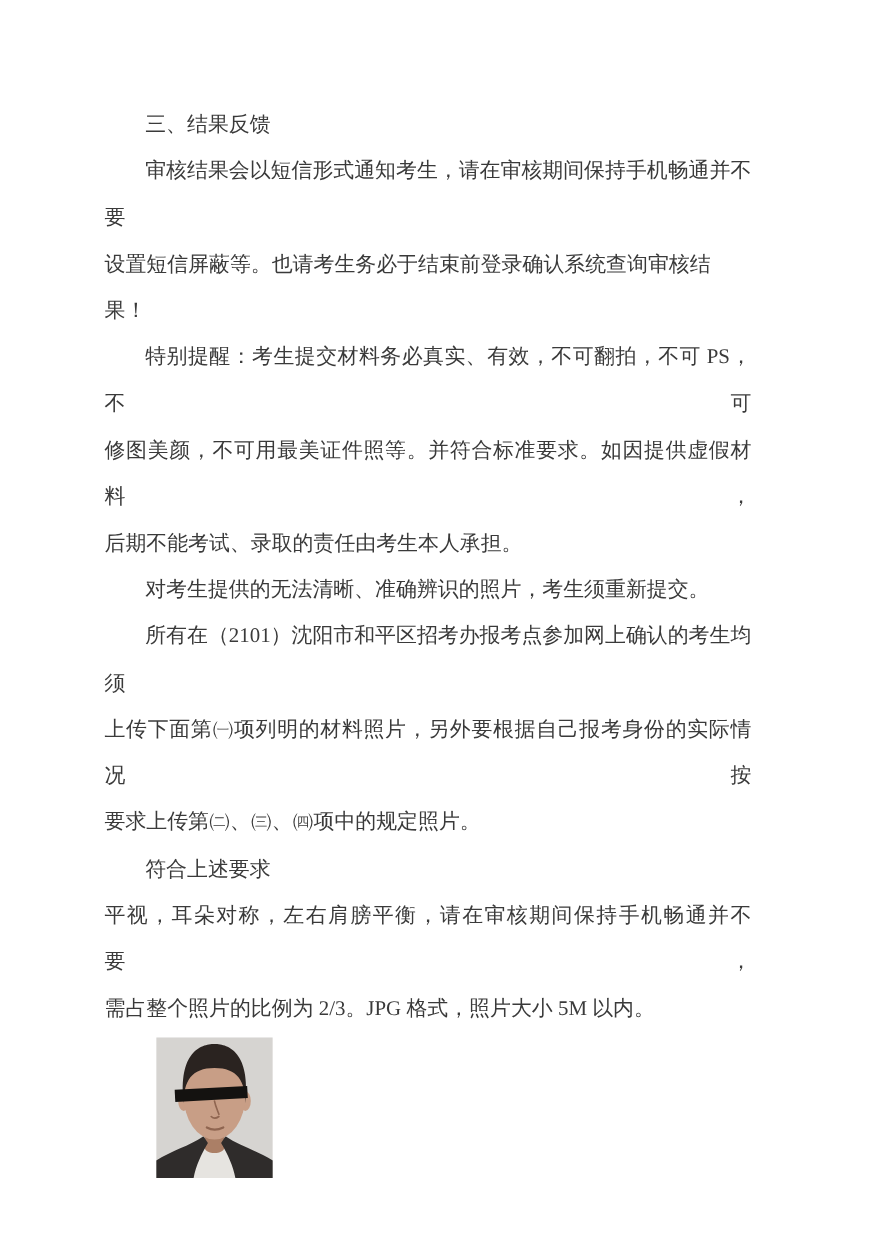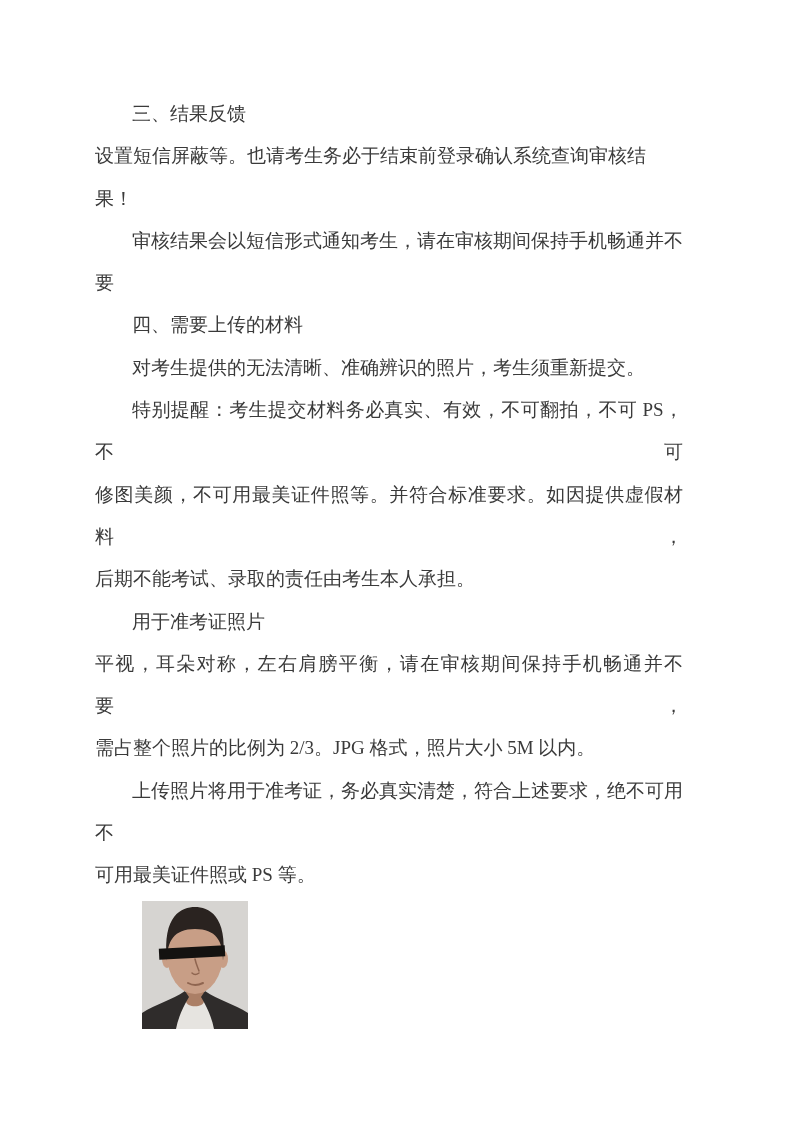--- a/index.html
+++ b/index.html
@@ -53,52 +53,50 @@
 </head>
 <body>
 
 <div class="page">
 
   <div class="para">
     <div class="line first">三、结果反馈</div>
   </div>
 
   <div class="para">
+    <div class="line first fill">审核结果会以短信形式通知考生，请在审核期间保持手机畅通并不要</div>
     <div class="line">设置短信屏蔽等。也请考生务必于结束前登录确认系统查询审核结果！</div>
-    <div class="line first fill">审核结果会以短信形式通知考生，请在审核期间保持手机畅通并不要</div>
   </div>
 
+
   <div class="para">
-    <div class="line first">四、需要上传的材料</div>
+    <div class="line first fill">特别提醒：考生提交材料务必真实、有效，不可翻拍，不可 PS，不可</div>
+    <div class="line fill">修图美颜，不可用最美证件照等。并符合标准要求。如因提供虚假材料，</div>
+    <div class="line">后期不能考试、录取的责任由考生本人承担。</div>
   </div>
 
   <div class="para">
     <div class="line first">对考生提供的无法清晰、准确辨识的照片，考生须重新提交。</div>
   </div>
 
   <div class="para">
-    <div class="line first fill">特别提醒：考生提交材料务必真实、有效，不可翻拍，不可 PS，不可</div>
-    <div class="line fill">修图美颜，不可用最美证件照等。并符合标准要求。如因提供虚假材料，</div>
-    <div class="line">后期不能考试、录取的责任由考生本人承担。</div>
+    <div class="line first fill">所有在（2101）沈阳市和平区招考办报考点参加网上确认的考生均须</div>
+    <div class="line fill">上传下面第㈠项列明的材料照片，另外要根据自己报考身份的实际情况按</div>
+    <div class="line">要求上传第㈡、㈢、㈣项中的规定照片。</div>
   </div>
 
-
   <div class="para">
-    <div class="line first">用于准考证照片</div>
+    <div class="line first">符合上述要求</div>
   </div>
 
   <div class="para">
     <div class="line fill">平视，耳朵对称，左右肩膀平衡，请在审核期间保持手机畅通并不要，</div>
     <div class="line">需占整个照片的比例为 2/3。JPG 格式，照片大小 5M 以内。</div>
   </div>
 
-  <div class="para">
-    <div class="line first fill">上传照片将用于准考证，务必真实清楚，符合上述要求，绝不可用不</div>
-    <div class="line">可用最美证件照或 PS 等。</div>
-  </div>
 
   <div class="photo-wrap">
     <svg width="106" height="128" viewBox="0 0 106 128" xmlns="http://www.w3.org/2000/svg" role="img">
       <rect x="0" y="0" width="106" height="128" fill="#d6d4d1"></rect>
       <path d="M30,128 L41,100 L65,100 L76,128 Z" fill="#e6e4e0"></path>
       <path d="M44,72 L62,72 L62,100 C62,107 44,107 44,100 Z" fill="#ab7f66"></path>
       <path d="M0,128 L0,112 C14,103 30,99 43,90 L47,96 C41,106 36,117 34,128 Z" fill="#2f2c2b"></path>
       <path d="M106,128 L106,112 C92,103 76,99 63,90 L59,96 C65,106 70,117 72,128 Z" fill="#2f2c2b"></path>
       <ellipse cx="25" cy="58" rx="5" ry="9" fill="#c89e86"></ellipse>
       <ellipse cx="81" cy="58" rx="5" ry="9" fill="#c89e86"></ellipse>

